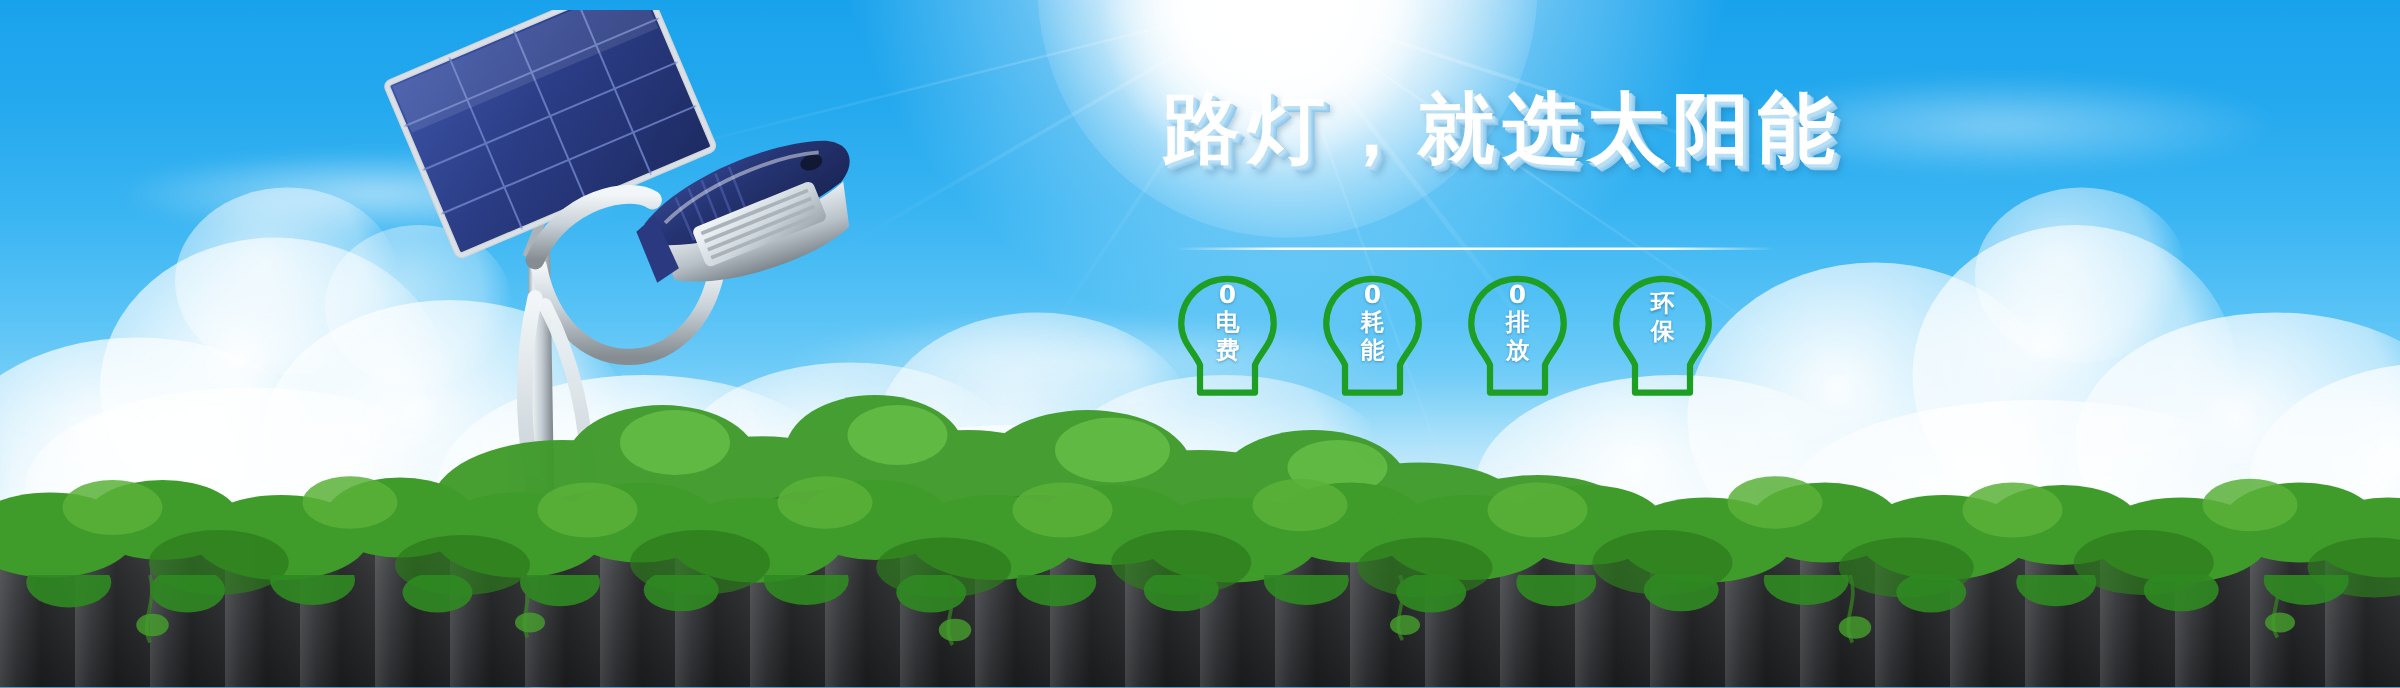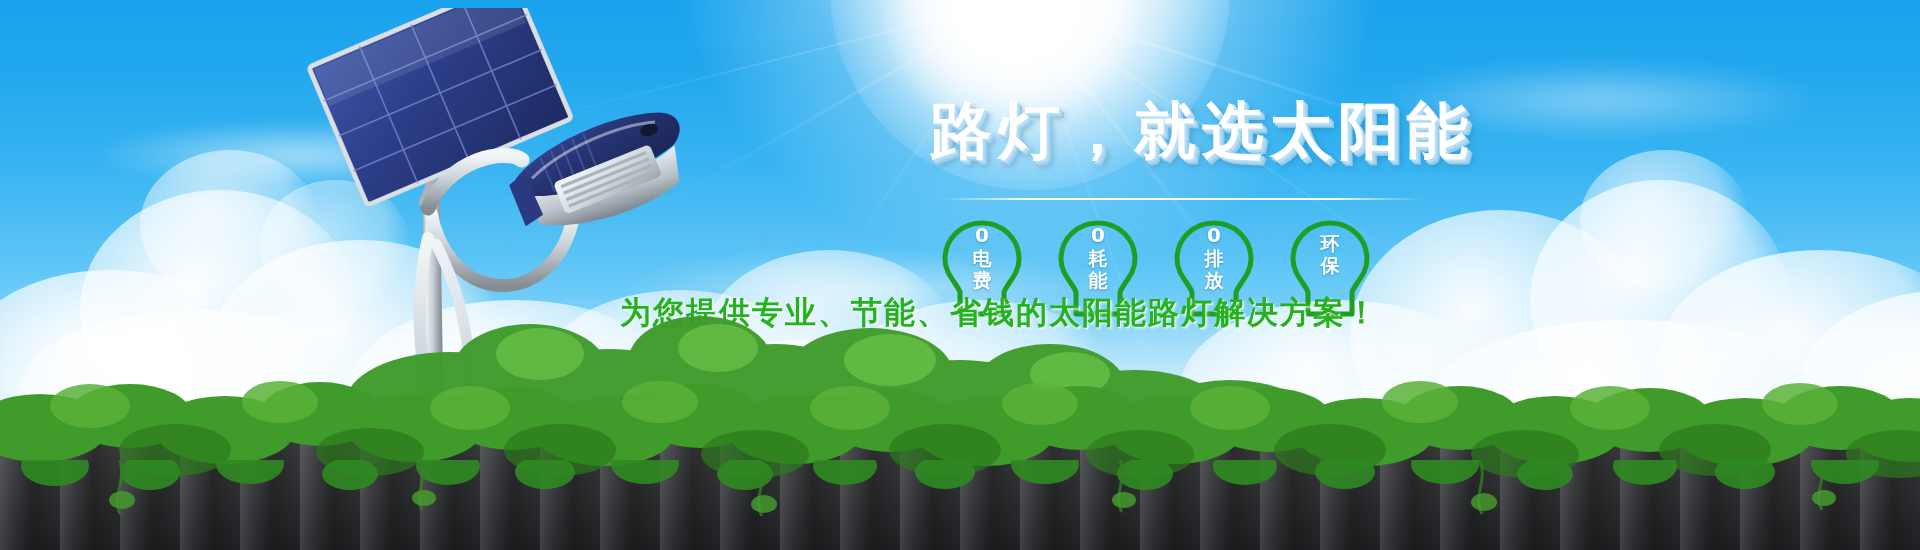--- a/index.html
+++ b/index.html
@@ -29,21 +29,21 @@
   #cloud-wisp-1{position:absolute;left:90px;top:120px;width:420px;height:70px;border-radius:50%;
      background:radial-gradient(ellipse at 50% 50%,rgba(255,255,255,.55),rgba(255,255,255,0) 70%);filter:blur(6px);}
   #cloud-wisp-2{position:absolute;left:620px;top:250px;width:500px;height:80px;border-radius:50%;
      background:radial-gradient(ellipse at 50% 50%,rgba(255,255,255,.45),rgba(255,255,255,0) 70%);filter:blur(7px);}
   #cloud-wisp-3{position:absolute;left:1380px;top:60px;width:440px;height:80px;border-radius:50%;
      background:radial-gradient(ellipse at 50% 50%,rgba(255,255,255,.4),rgba(255,255,255,0) 72%);filter:blur(7px);}
 
   
   #copy{position:absolute;left:0;top:0;width:1920px;height:550px;}
   #headline{
-    position:absolute;left:930px;top:100px;
+    position:absolute;left:930px;top:72px;
     font-size:62px;font-weight:bold;letter-spacing:6px;color:#ffffff;
     white-space:nowrap;line-height:1;
     text-shadow:
        2px 2px 0 #b9dff5, 3px 3px 0 #a8d6f2, 4px 4px 0 #9bcfef,
        5px 5px 0 #8fc9ec, 6px 6px 6px rgba(30,90,130,.35);
   }
   #headline-rule{
     position:absolute;left:940px;top:198px;width:480px;height:2px;
     background:linear-gradient(90deg,rgba(255,255,255,0) 0%,rgba(255,255,255,.95) 18%,rgba(255,255,255,.95) 82%,rgba(255,255,255,0) 100%);
   }
@@ -278,21 +278,20 @@
         <div class="bulb-txt" style="top:14px;">
           <span class="bulb-word">
               <span>环</span>
               <span>保</span>
             </span>
         </div>
       </div>
 
     </div>
 
-    <div id="tagline">为您提供专业、节能、省钱的太阳能路灯解决方案！</div>
   </div>
 
   <div id="trees">
     <svg width="1010" height="170" viewBox="0 0 1010 170" xmlns="http://www.w3.org/2000/svg">
       <g fill="#3f9b2a" opacity=".96">
         <ellipse cx="120" cy="120" rx="105" ry="52"></ellipse>
         <ellipse cx="200" cy="88" rx="78" ry="48"></ellipse>
         <ellipse cx="280" cy="115" rx="95" ry="50"></ellipse>
         <ellipse cx="370" cy="78" rx="72" ry="46"></ellipse>
         <ellipse cx="445" cy="110" rx="92" ry="50"></ellipse>

